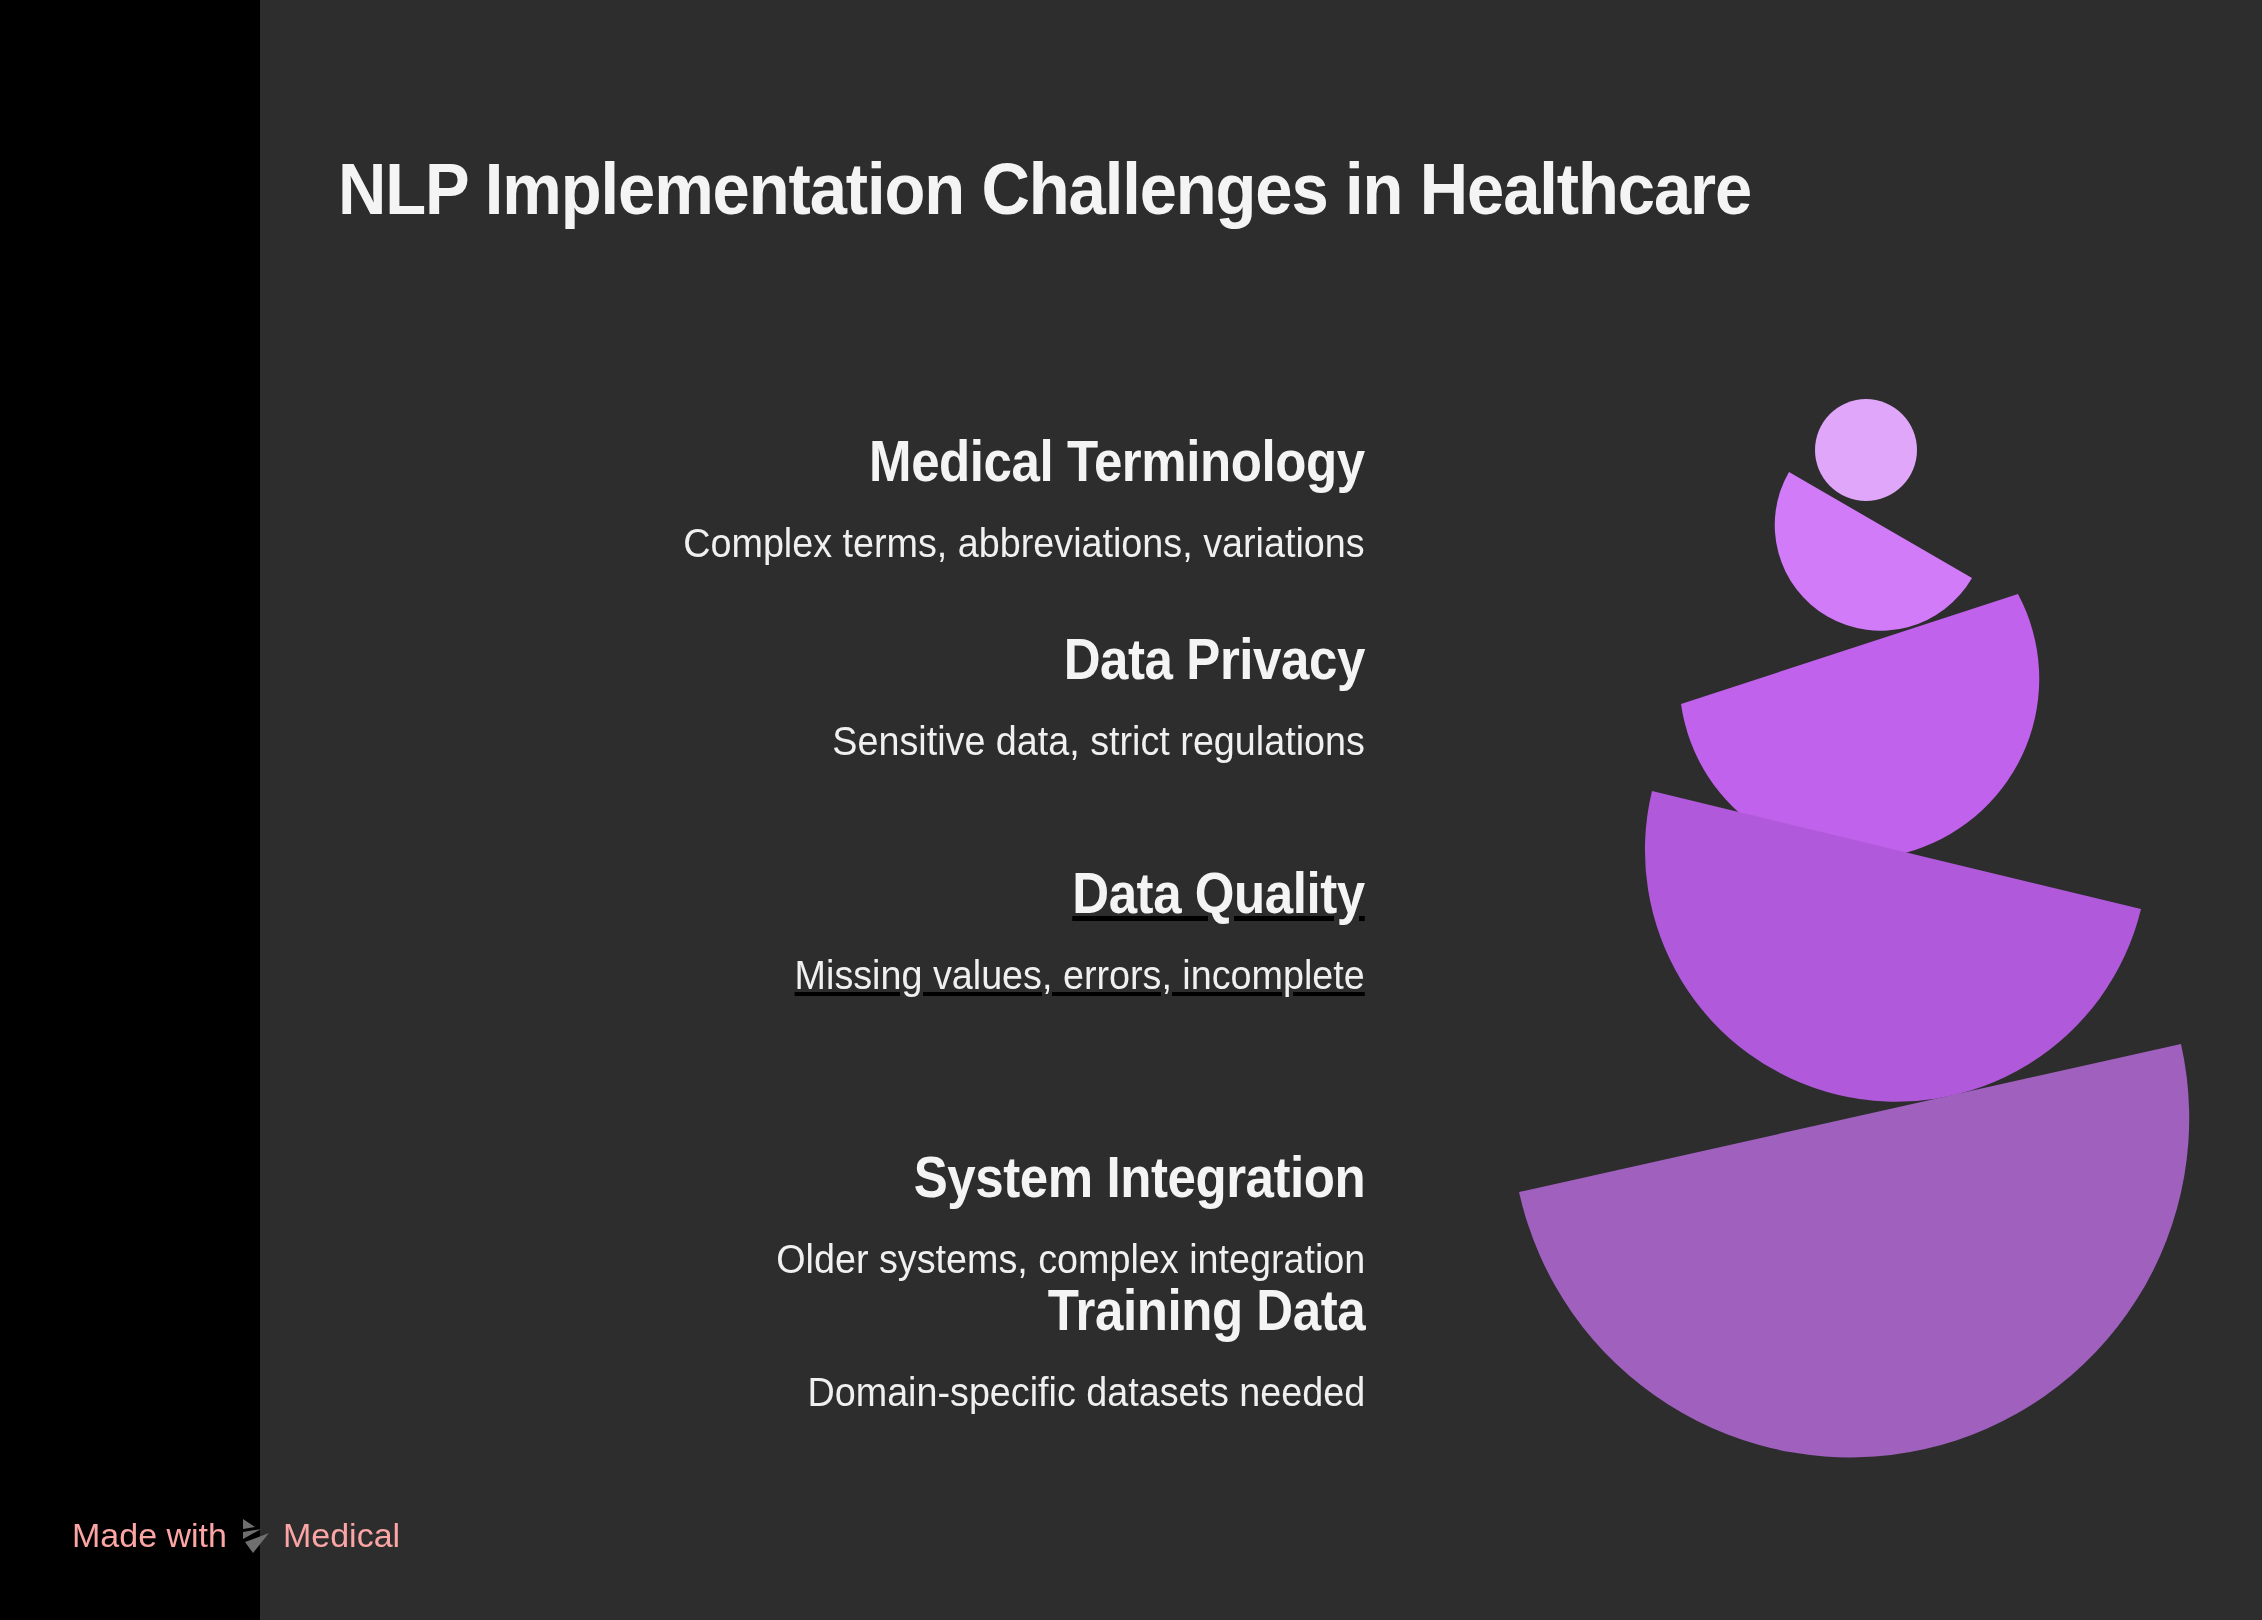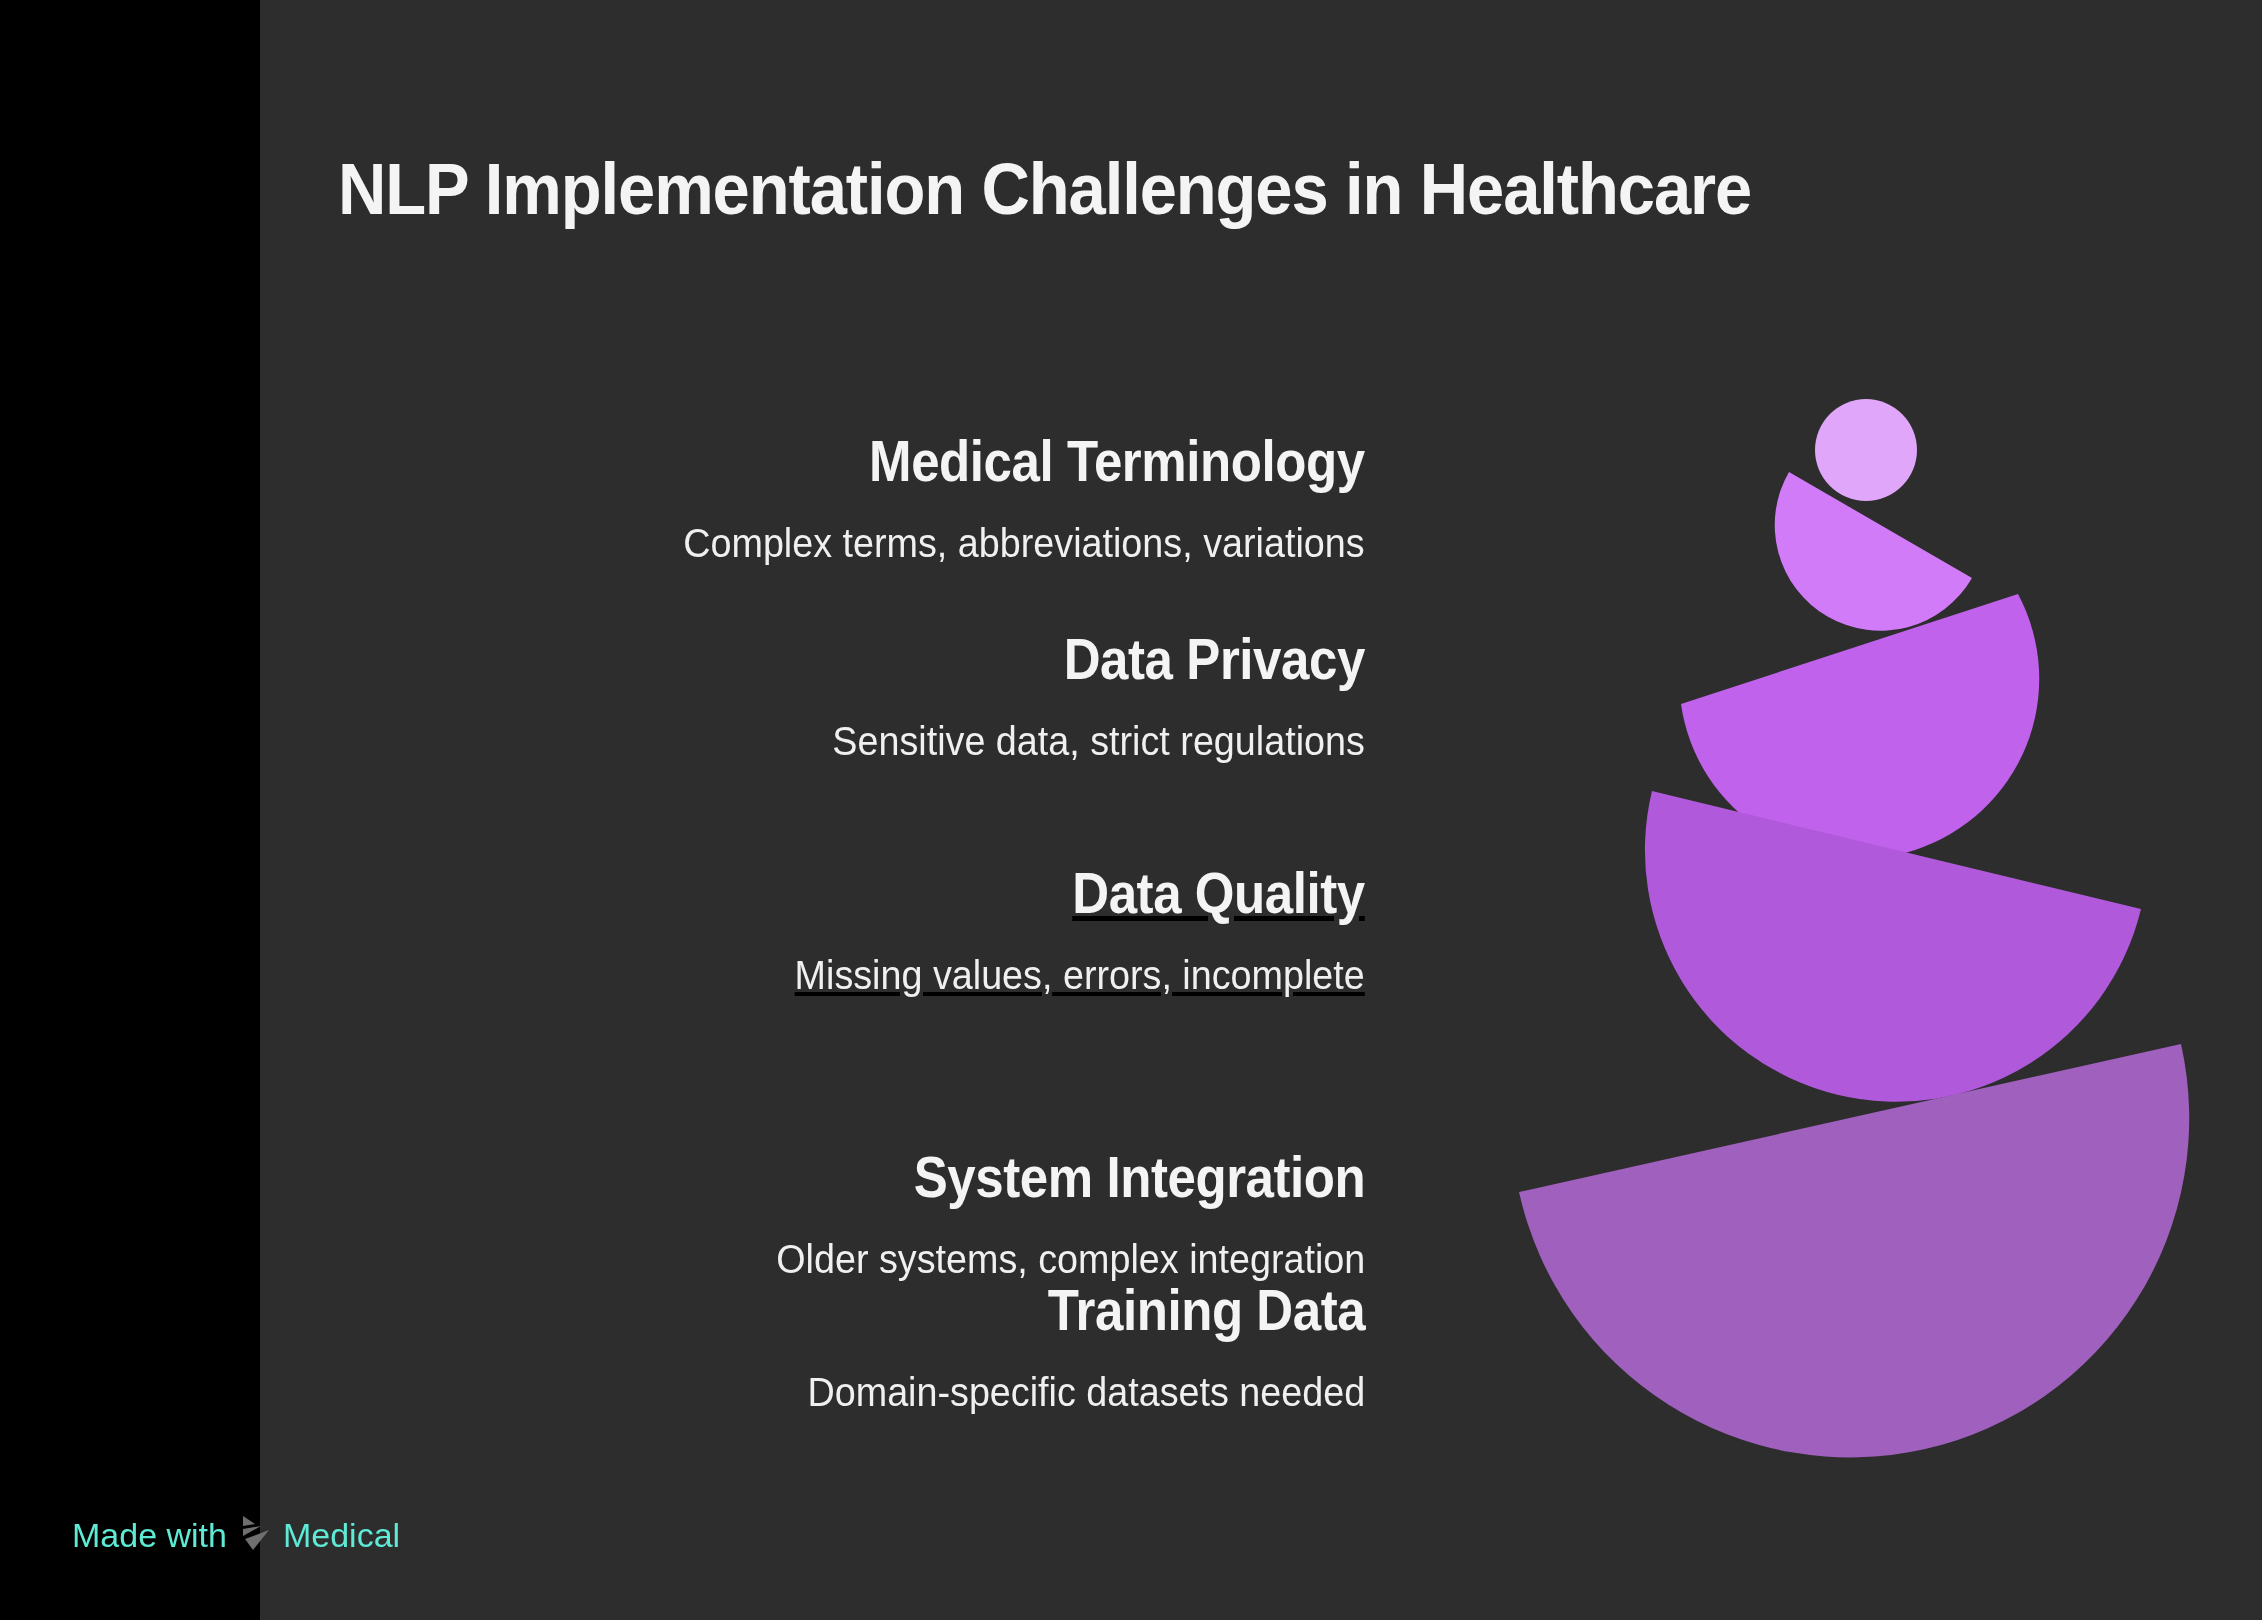--- a/index.html
+++ b/index.html
@@ -3,21 +3,21 @@
 <meta charset="utf-8">
 <style>
   html, body { margin:0; padding:0; }
   body { width:2262px; height:1620px; position:relative; overflow:hidden; background:#2d2d2e; font-family:"Liberation Sans", sans-serif; }
   .left-bar { position:absolute; left:0; top:0; width:260px; height:1620px; background:#000; }
   .title { position:absolute; left:338px; top:148px; font-size:72px; font-weight:bold; color:#f4f4f4; white-space:nowrap; letter-spacing:-1.2px; transform:scaleX(0.93); transform-origin:left top; }
   .item { position:absolute; right:897px; text-align:right; white-space:nowrap; }
   .item-title { font-size:58px; font-weight:bold; color:#f4f4f4; letter-spacing:-0.5px; transform:scaleX(0.88); transform-origin:right top; display:block; }
   .item-desc { font-size:41px; color:#f0f0f0; margin-top:26px; transform:scaleX(0.92); transform-origin:right top; display:block; }
   .shapes { position:absolute; left:0; top:0; width:2262px; height:1620px; }
-  .watermark { position:absolute; left:72px; top:1516px; display:flex; align-items:flex-start; font-size:34px; color:#5eead4; white-space:nowrap; }
+  .watermark { position:absolute; left:72px; top:1516px; display:flex; align-items:center; font-size:34px; color:#fca5a5; white-space:nowrap; }
   .watermark .logo { width:30px; height:34px; margin:0 12px 0 14px; }
 </style>
 </head>
 <body>
 
 <div class="left-bar"></div>
 
 <div class="title">NLP Implementation Challenges in Healthcare</div>
 
 <div class="item" style="top:392px;margin-top:35px;">

